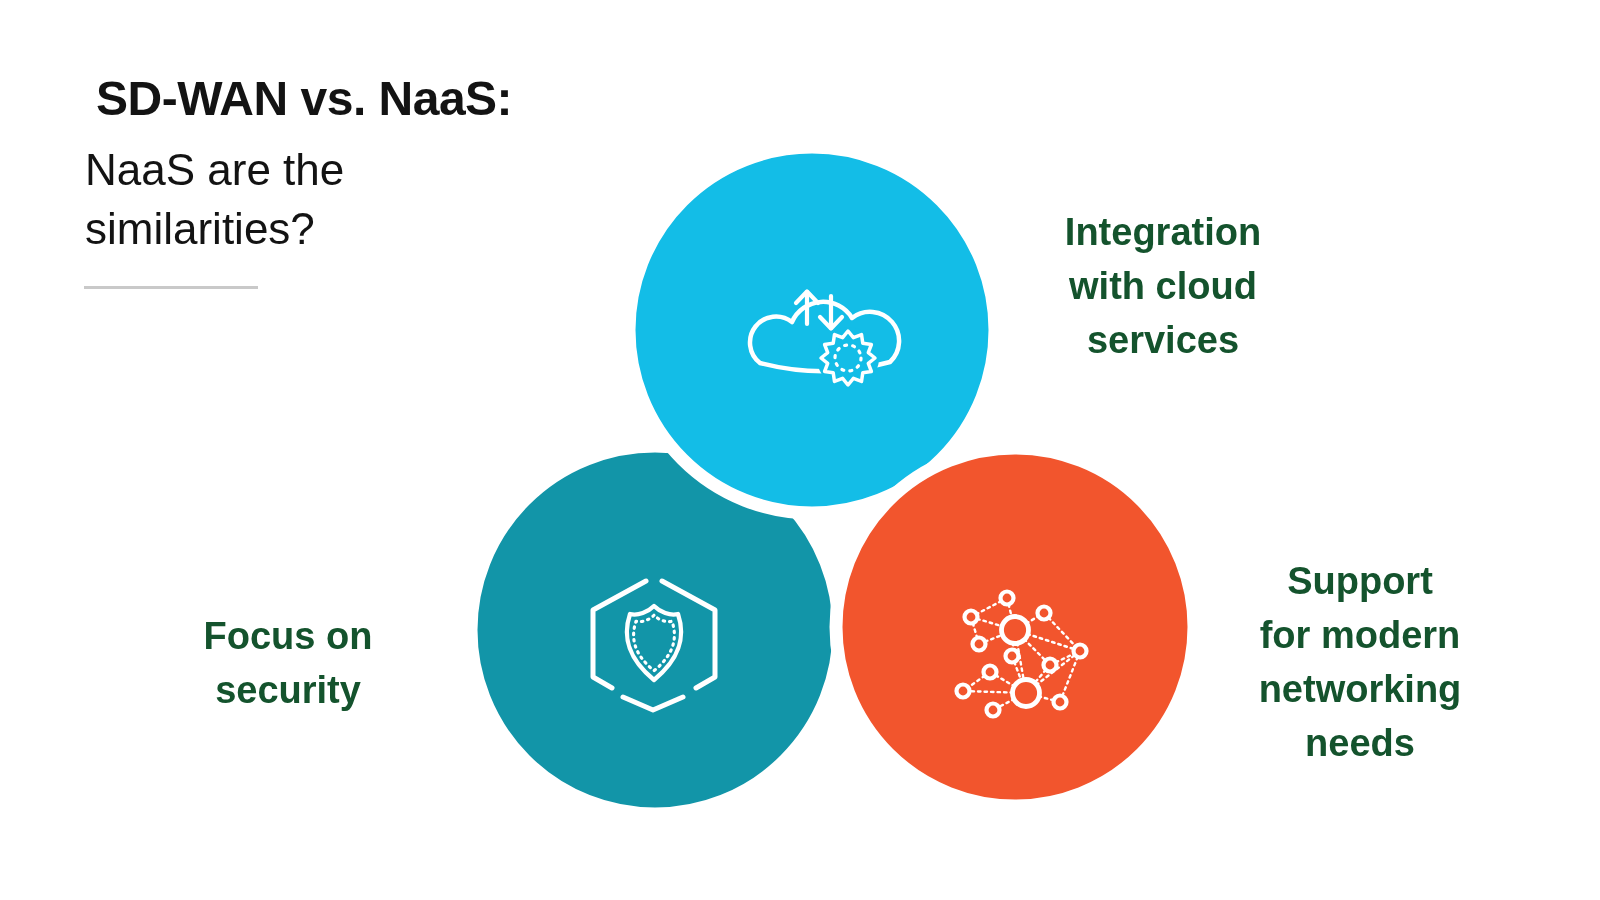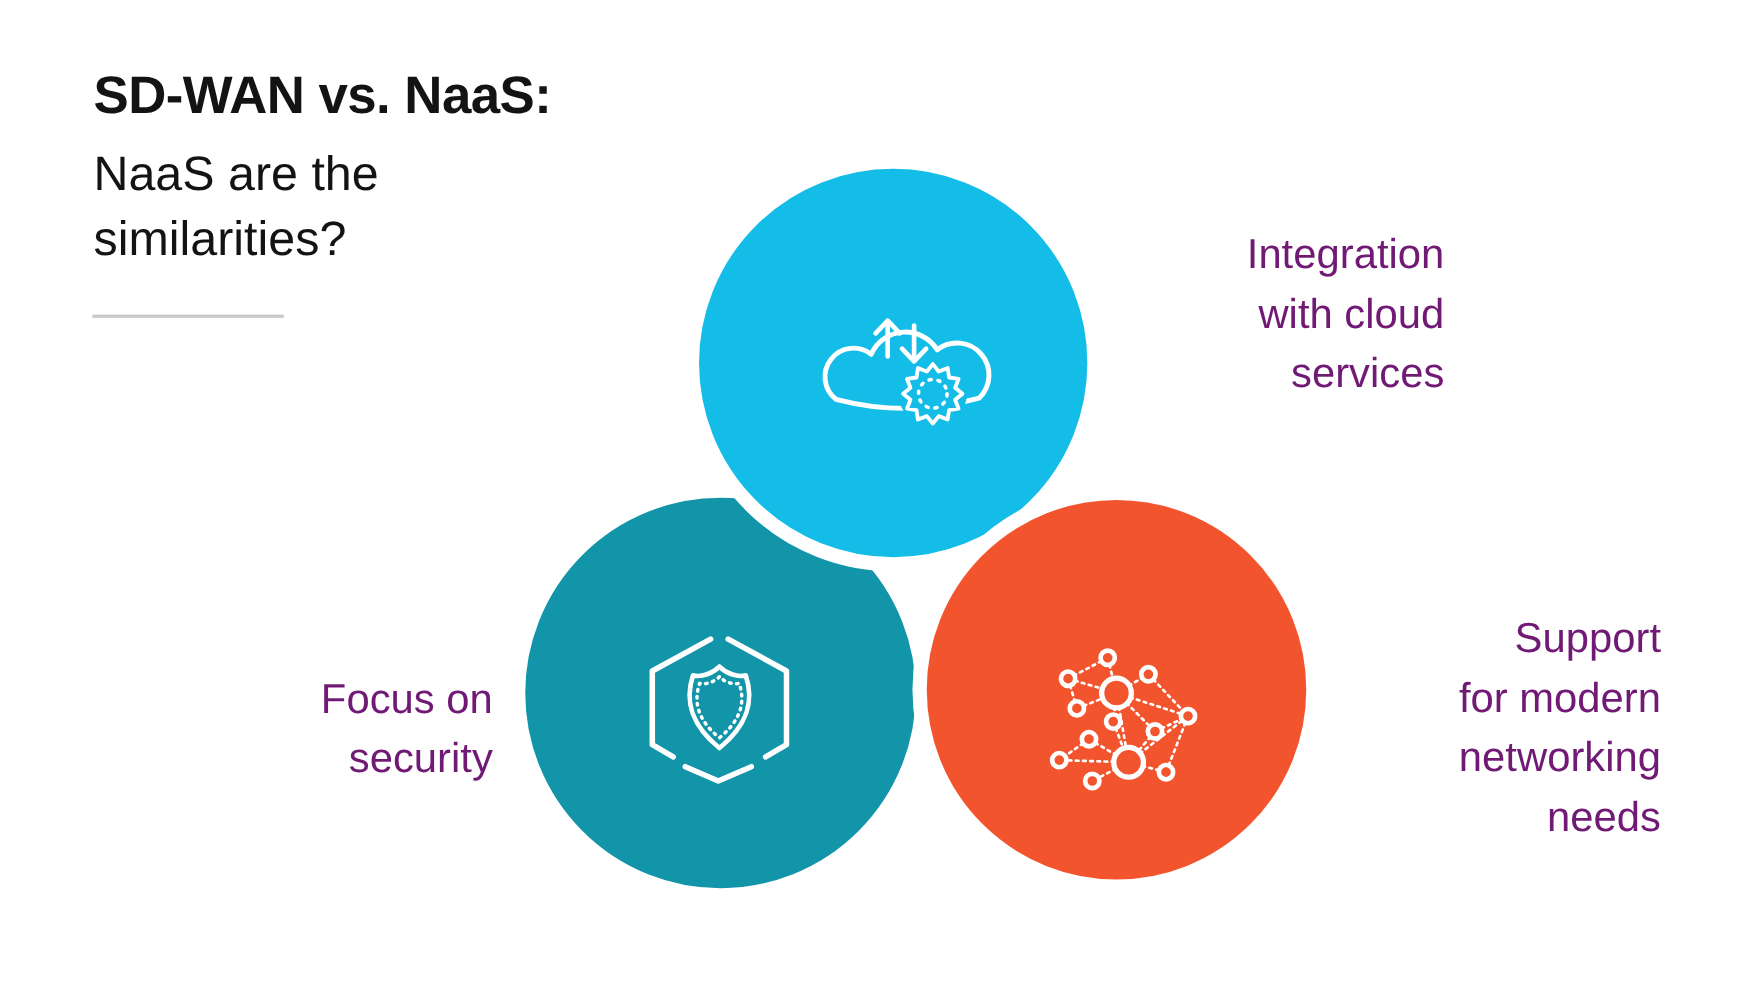--- a/index.html
+++ b/index.html
@@ -22,21 +22,21 @@
     left: 0;
     top: 0;
   }
   .title-block {
     position: absolute;
     left: 85px;
     top: 60px;
     color: #131313;
   }
   .title-block h1 {
-    margin: 0;
+    margin: 11px;
     font-size: 48px;
     font-weight: 800;
     letter-spacing: -0.5px;
     color: #131313;
   }
   .subtitle {
     margin: 14px 0 0 0;
     font-size: 44px;
     font-weight: 500;
     line-height: 59px;
@@ -47,24 +47,24 @@
     position: absolute;
     left: 84px;
     top: 286px;
     width: 174px;
     height: 3px;
     background: #C9C9C9;
   }
   .label {
     position: absolute;
     font-size: 38px;
-    font-weight: 400;
+    font-weight: 700;
     line-height: 54px;
-    color: #701a75;
-    text-align: right;
+    color: #14532d;
+    text-align: center;
     white-space: pre-line;
   }
   .label-cloud    { left: 1013px; top: 205px; width: 300px; }
   .label-security { left: 128px;  top: 609px; width: 320px; }
   .label-network  { left: 1210px; top: 554px; width: 300px; }
 </style>
 </head>
 <body>
 
 <div class="canvas">

